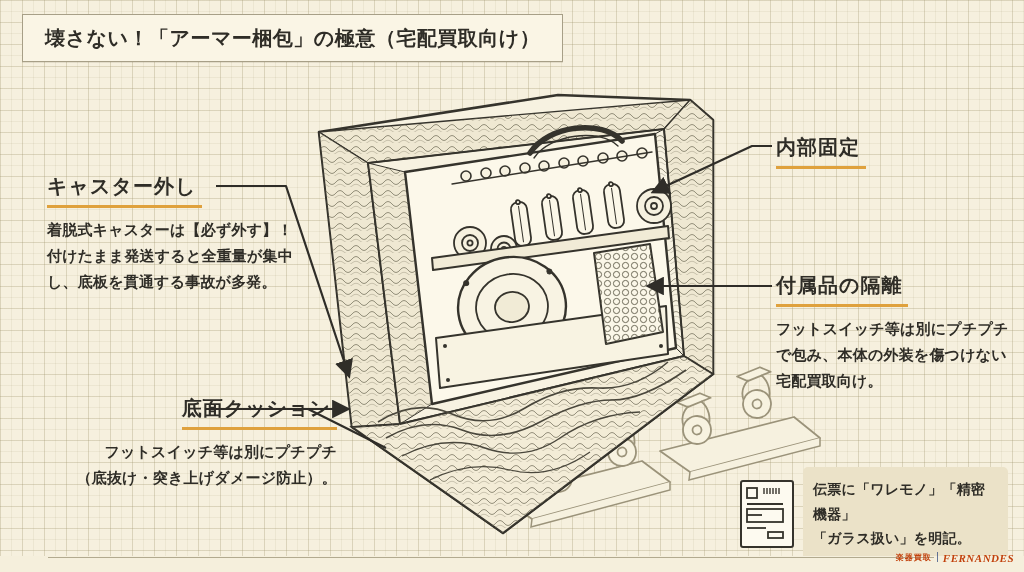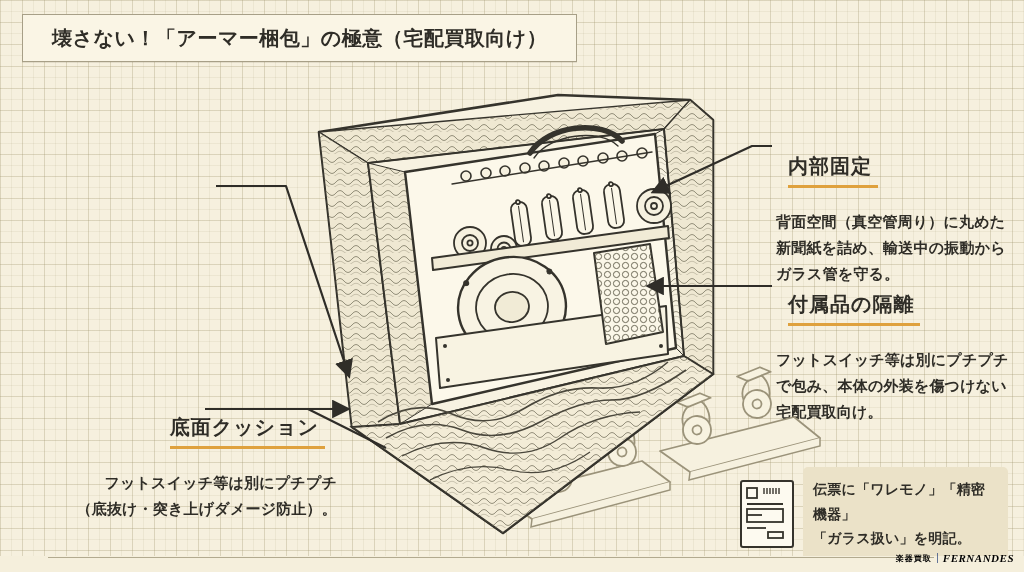--- a/index.html
+++ b/index.html
@@ -14,30 +14,30 @@
       linear-gradient(to right, rgba(166,156,116,0.12) 1px, transparent 1px),
       linear-gradient(to bottom, rgba(166,156,116,0.12) 1px, transparent 1px);
     background-size:22px 22px,22px 22px,11px 11px,11px 11px;
     font-family:"Liberation Sans","DejaVu Sans",sans-serif;
     color:#2f2d27;
   }
   .title-box{
     position:absolute;left:22px;top:14px;
     background:#faf5e5;
     border:1px solid #a79f87;
-    padding:0 29px;
+    padding:0 22px;
     height:46px;line-height:46px;
     font-size:20px;font-weight:800;letter-spacing:0.5px;
     box-shadow:0 1px 0 rgba(120,110,80,0.15);
   }
   .ann{position:absolute;}
   .ann-h{
-    margin:12px;display:inline-block;
+    margin:0;display:inline-block;
     font-size:20px;font-weight:800;letter-spacing:1px;
-    padding:7px 6px 5px 0;
+    padding:0 6px 5px 0;
     border-bottom:3px solid #dfa13d;
   }
   .ann-b{
     margin:9px 0 0 0;
     font-size:15px;font-weight:600;
     line-height:1.72;letter-spacing:0.2px;
     white-space:pre-line;
   }
   .svg-layer{position:absolute;left:0;top:0;width:1024px;height:572px;pointer-events:none;}
   .note{
@@ -58,51 +58,54 @@
   .footer{
     position:absolute;left:0;top:556px;width:1024px;height:16px;
     background:#f5efdc;
   }
   .footer-rule{
     position:absolute;left:48px;top:1px;width:886px;height:1px;
     background:#b2aa8f;
   }
   .brand{
     position:absolute;right:10px;top:-4px;
-    display:flex;align-items:center;gap:5px;
-    color:#000000;
+    display:flex;align-items:flex-start;gap:5px;
+    color:#c2410c;
   }
   .brand-left{font-size:8px;font-weight:800;letter-spacing:1px;}
   .brand-divider{width:1px;height:10px;background:#27417a;opacity:0.7;}
   .brand-right{
     font-family:"Liberation Serif","DejaVu Serif",serif;
     font-style:italic;font-size:11px;font-weight:700;letter-spacing:0.5px;
   }
 </style>
 </head>
 <body>
 
 <div class="page">
 
   <div class="title-box">
     <span>壊さない！「アーマー梱包」の極意（宅配買取向け）</span>
   </div>
 
+  <div class="ann" style="left:47px;top:173px;width:270px;">
+    <h2 class="ann-h">キャスター外し</h2>
+    <p class="ann-b">着脱式キャスターは【必ず外す】！
+付けたまま発送すると全重量が集中
+し、底板を貫通する事故が多発。</p>
+  </div>
 
   <div class="ann" style="left:47px;top:395px;width:290px;text-align:right;">
     <h2 class="ann-h">底面クッション</h2>
     <p class="ann-b">フットスイッチ等は別にプチプチ
 （底抜け・突き上げダメージ防止）。</p>
   </div>
 
   <div class="ann" style="left:776px;top:134px;width:240px;">
     <h2 class="ann-h">内部固定</h2>
-    <p class="ann-b">背面空間（真空管周り）に丸めた
-新聞紙を詰め、輸送中の振動から
-ガラス管を守る。</p>
   </div>
 
   <div class="ann" style="left:776px;top:272px;width:240px;">
     <h2 class="ann-h">付属品の隔離</h2>
     <p class="ann-b">フットスイッチ等は別にプチプチ
 で包み、本体の外装を傷つけない
 宅配買取向け。</p>
   </div>
 
   <svg class="svg-layer" viewBox="0 0 1024 572">

